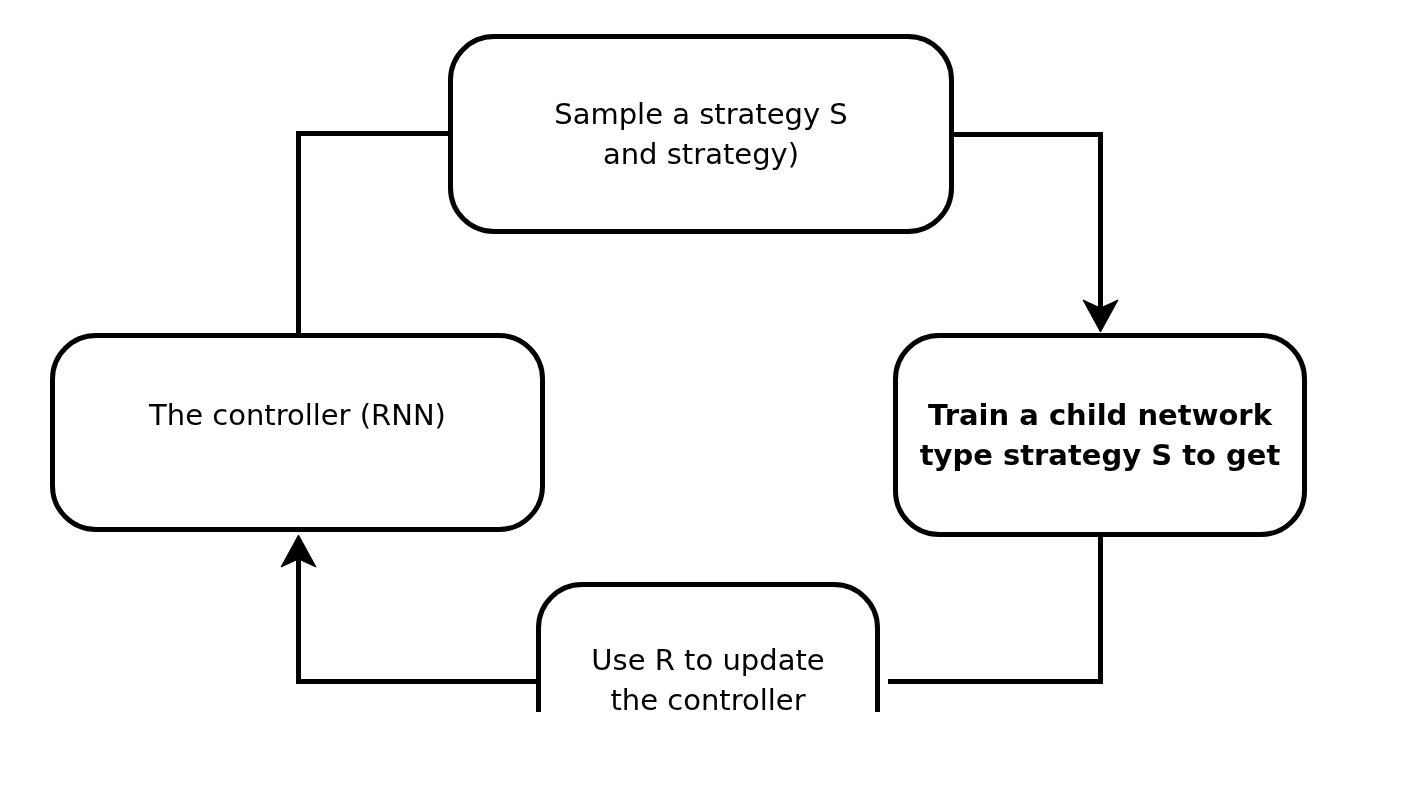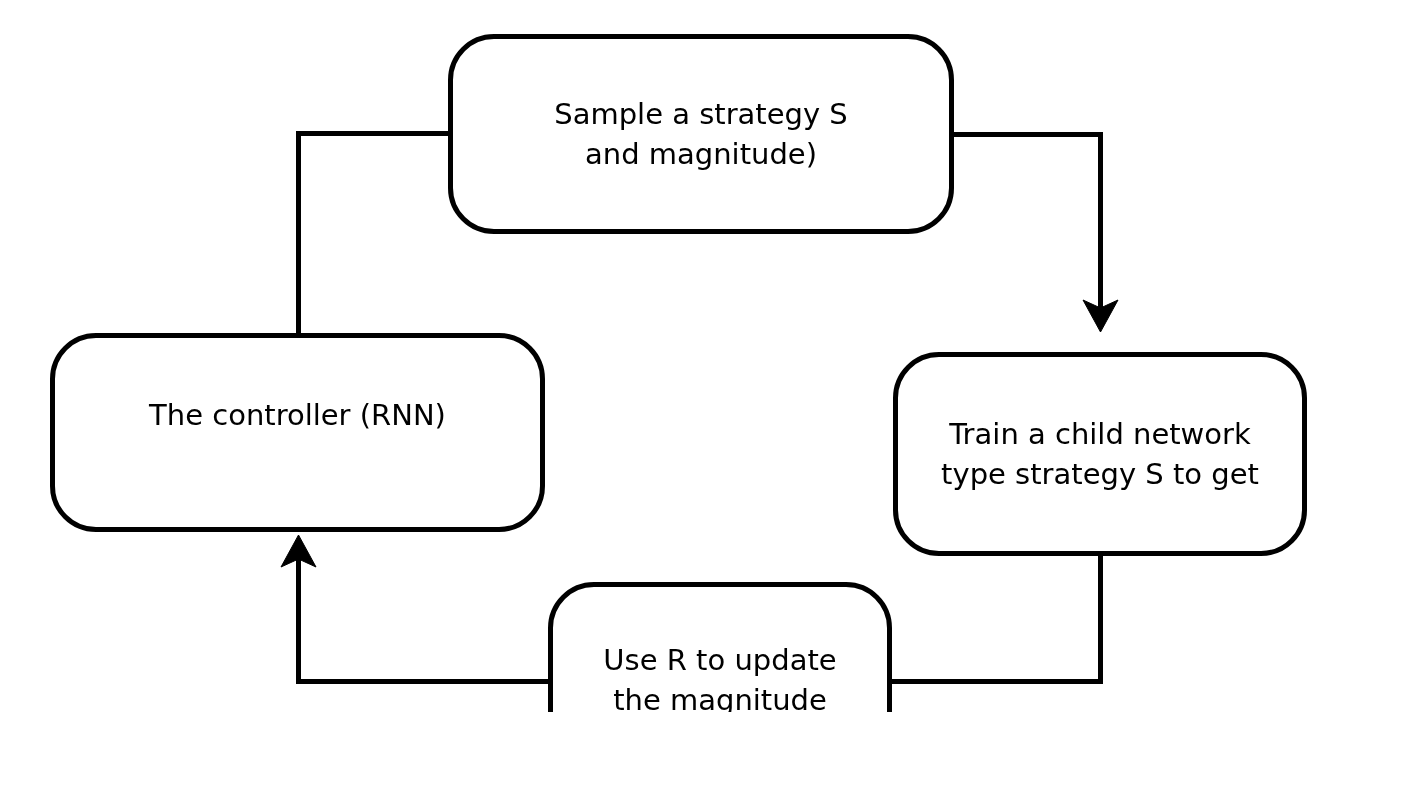--- a/index.html
+++ b/index.html
@@ -24,22 +24,22 @@
     justify-content:center;
     text-align:center;
     font-family:"DejaVu Sans","Liberation Sans",sans-serif;
     font-size:29px;
     line-height:40px;
     color:#000000;
   }
   .node .line{display:block;white-space:nowrap;}
   .node-sample     {left:448px; top:34px;  width:506px; height:200px;}
   .node-controller {left:50px;  top:333px; width:495px; height:199px; padding-bottom:36px;}
-  .node-train      {left:893px; top:352px; width:414px; height:204px;}
-  .node-update     {left:548px; top:582px; width:344px; height:196px;}
+  .node-train      {left:893px; top:333px; width:414px; height:204px;font-weight:bold;}
+  .node-update     {left:536px; top:582px; width:344px; height:196px;}
 </style>
 </head>
 <body>
 
 <div class="canvas">
 
   <svg class="wires" viewBox="0 0 1410 801" xmlns="http://www.w3.org/2000/svg">
 
     <path class="wire" d="M 298.5,340 L 298.5,133.5 L 455,133.5"></path>
 
@@ -47,30 +47,30 @@
     <polygon class="head" points="1083,300 1100.5,332 1118,300 1100.5,308"></polygon>
 
     <path class="wire" d="M 1100.5,532 L 1100.5,681.5 L 888,681.5"></path>
 
     <path class="wire" d="M 552,681.5 L 298.5,681.5 L 298.5,556"></path>
     <polygon class="head" points="281,567 298.5,535 316,567 298.5,559"></polygon>
   </svg>
 
   <div class="node node-sample">
     <span class="line">Sample a strategy S</span>
-    <span class="line">and magnitude)</span>
+    <span class="line">and strategy)</span>
   </div>
 
   <div class="node node-controller">
     <span class="line">The controller (RNN)</span>
   </div>
 
   <div class="node node-train">
     <span class="line">Train a child network</span>
     <span class="line">type strategy S to get</span>
   </div>
 
   <div class="node node-update">
     <span class="line">Use R to update</span>
-    <span class="line">the magnitude</span>
+    <span class="line">the controller</span>
   </div>
 
 </div>
 
 </body></html>

